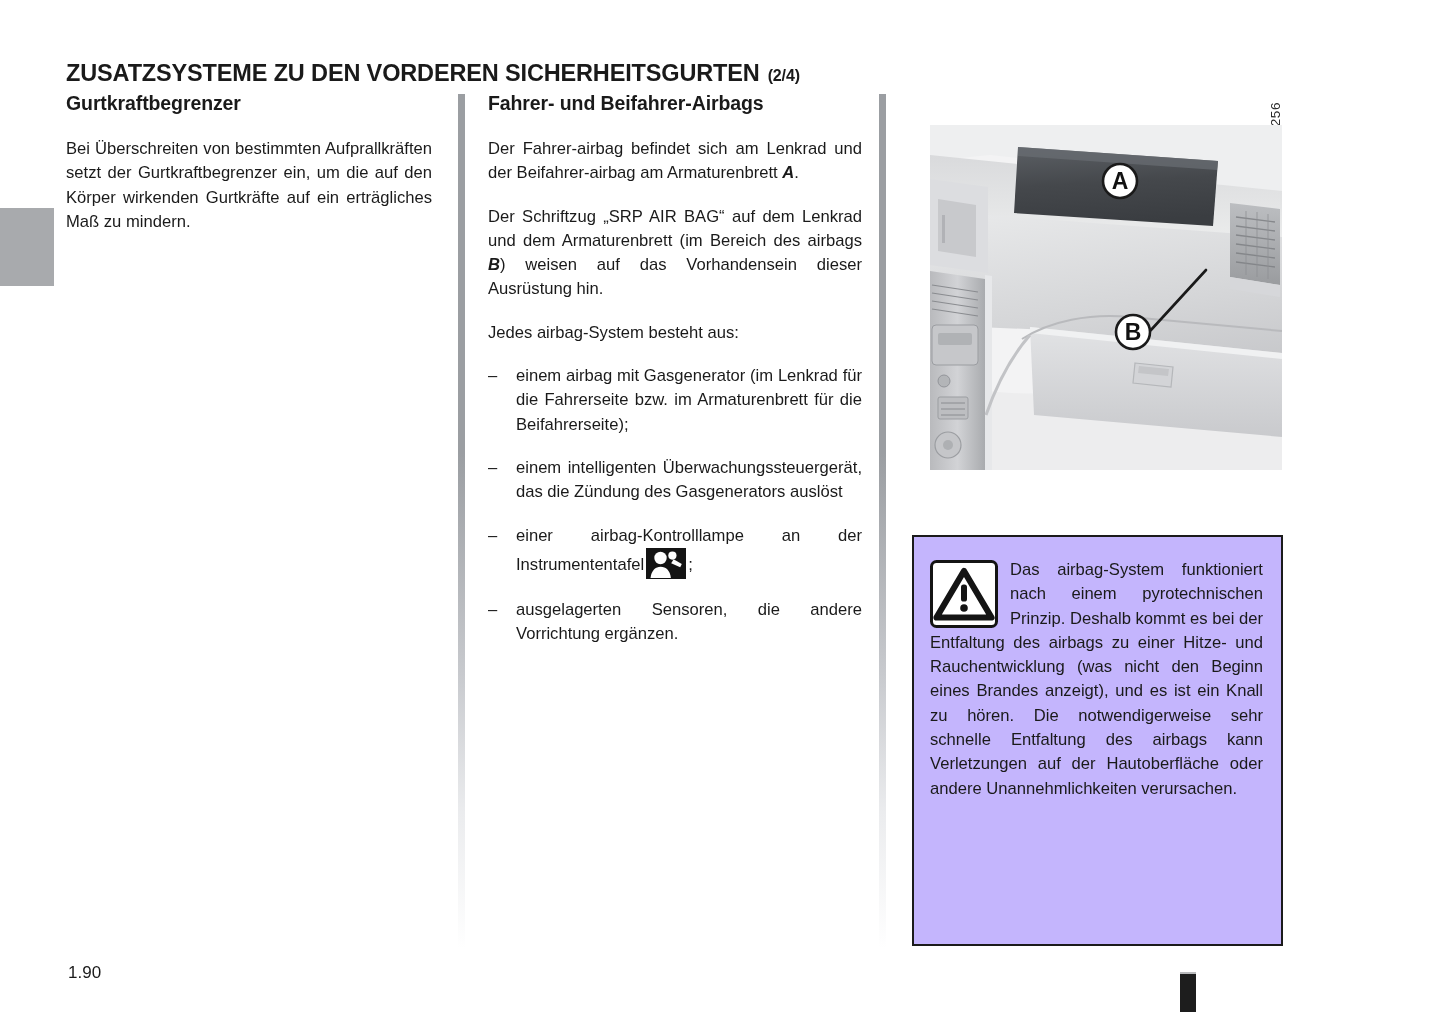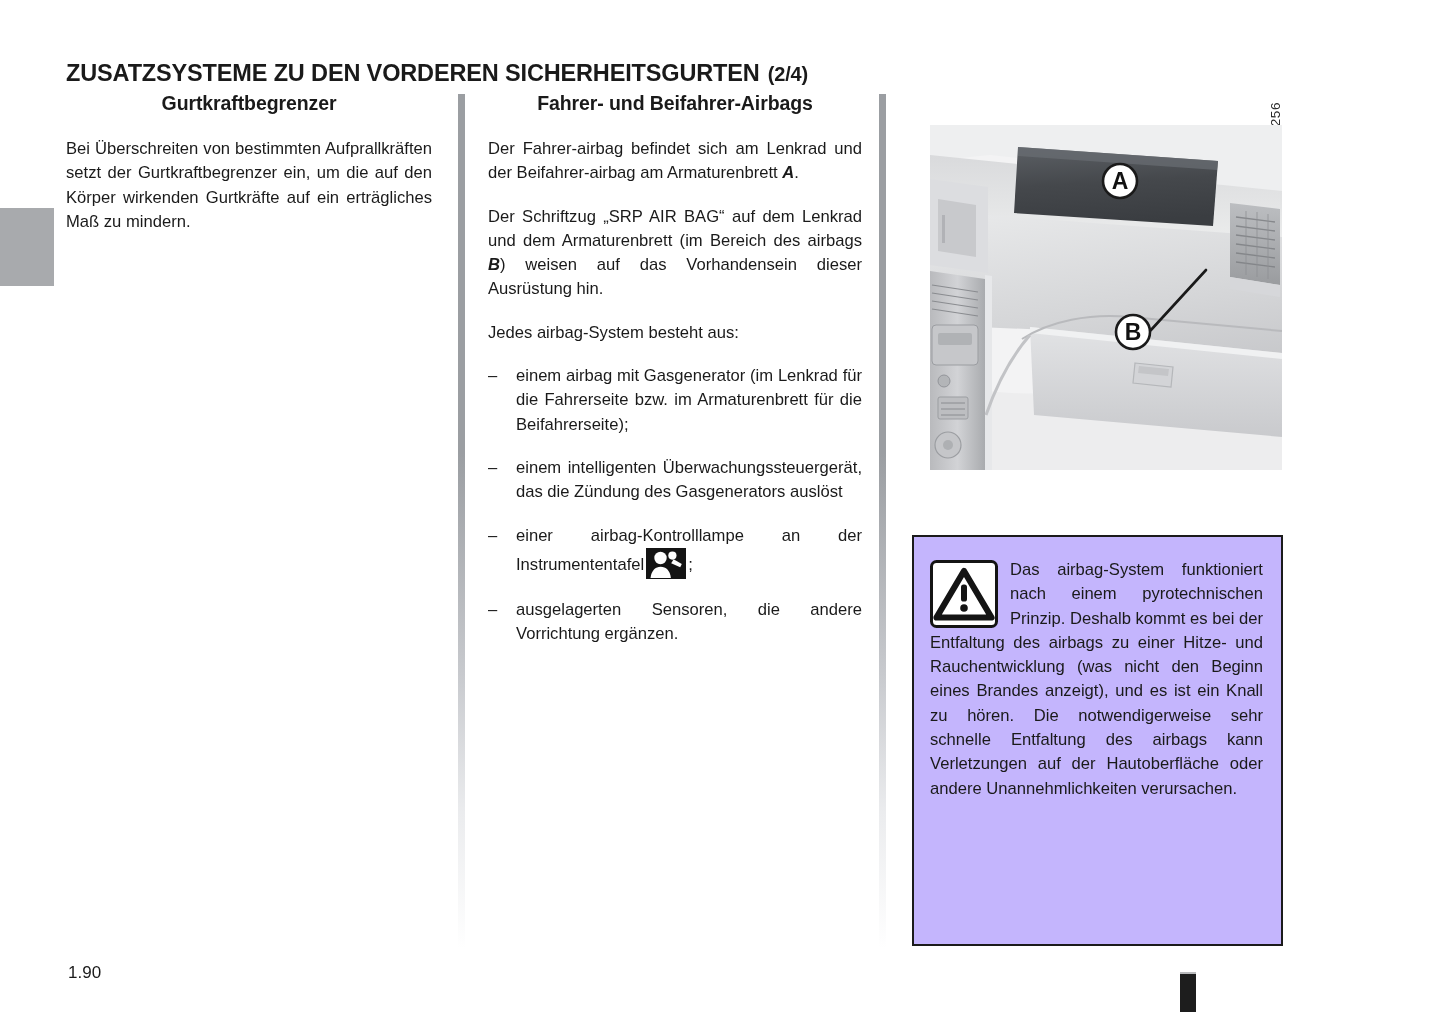--- a/index.html
+++ b/index.html
@@ -30,21 +30,21 @@
   #page-title {
     position: absolute;
     left: 66px;
     top: 44px;
     font-size: 23.5px;
     font-weight: bold;
     letter-spacing: -0.15px;
     white-space: nowrap;
   }
   #page-title .title-suffix {
-    font-size: 20px;
+    font-size: 16px;
   }
 
   
   .col-divider {
     position: absolute;
     width: 7px;
     top: 94px;
     height: 855px;
     background: linear-gradient(to bottom, #9b9ea2 0%, #9b9ea2 42%, #c8cace 68%, #ebecee 84%, #ffffff 100%);
   }
@@ -57,21 +57,20 @@
     top: 92px;
   }
   #col-1 { left: 66px;  width: 366px; }
   #col-2 { left: 488px; width: 374px; }
 
   .col-heading {
     font-size: 19.5px;
     font-weight: bold;
     margin: 0 0 22px 0;
     letter-spacing: -0.1px;
-    text-align: center;
   }
 
   p.body-text {
     font-size: 16.6px;
     line-height: 24.3px;
     margin: 0 0 19px 0;
     text-align: justify;
     -webkit-hyphens: none;
     hyphens: none;
   }

